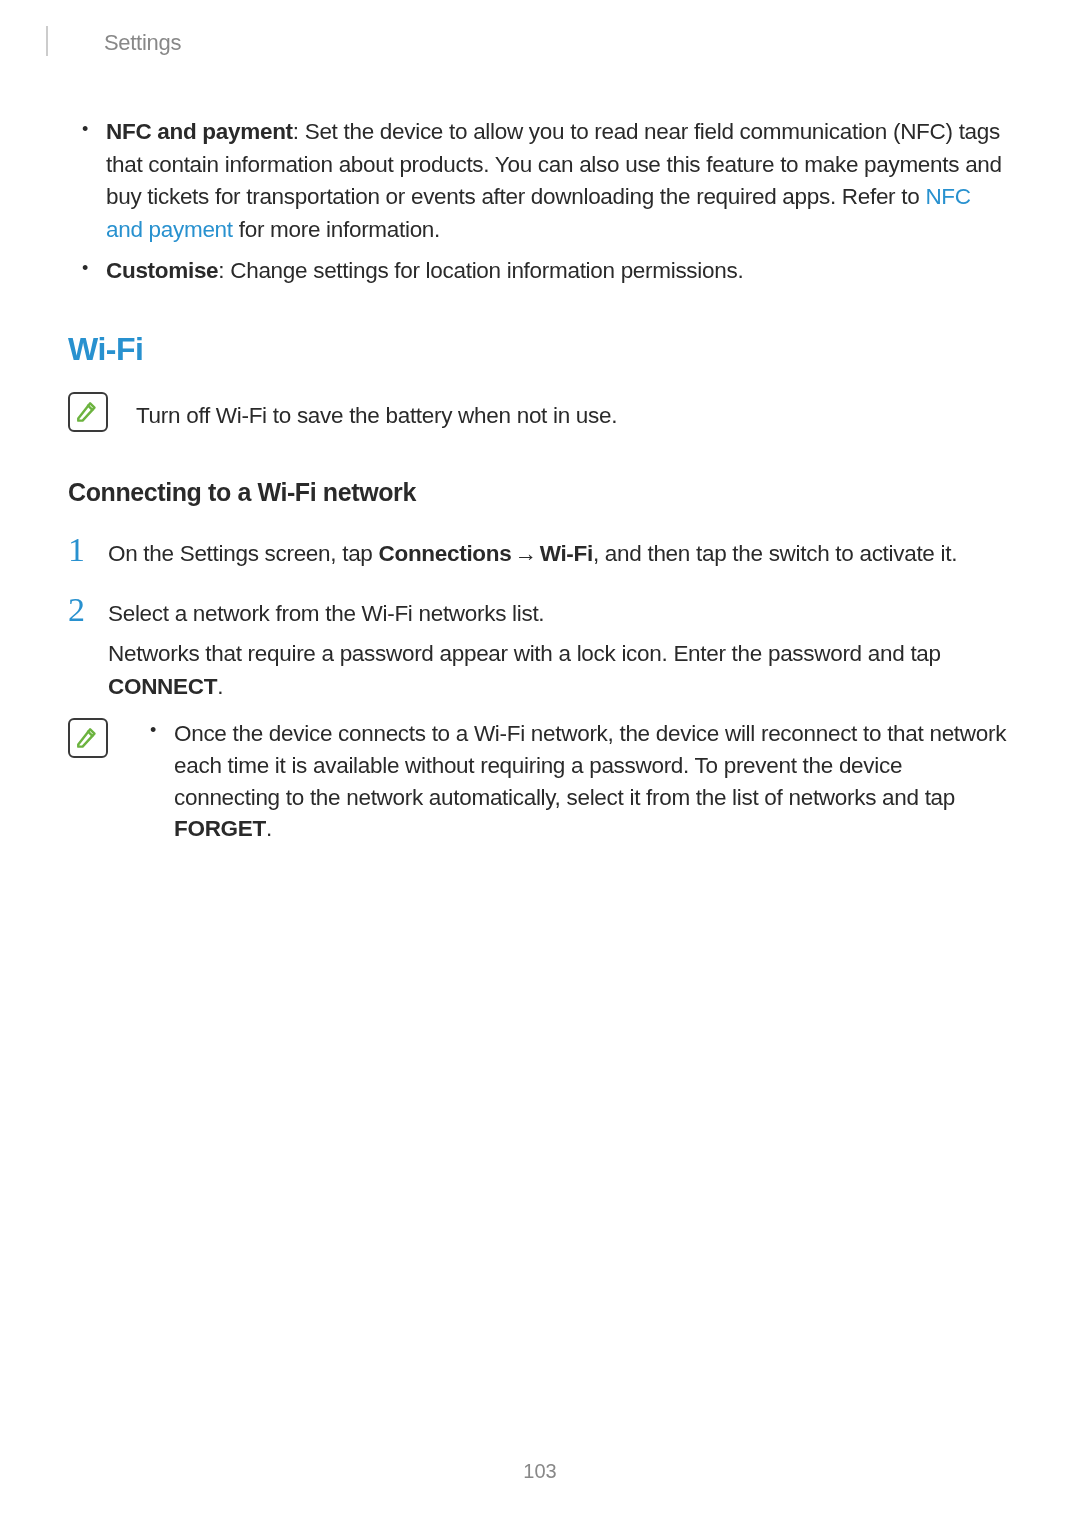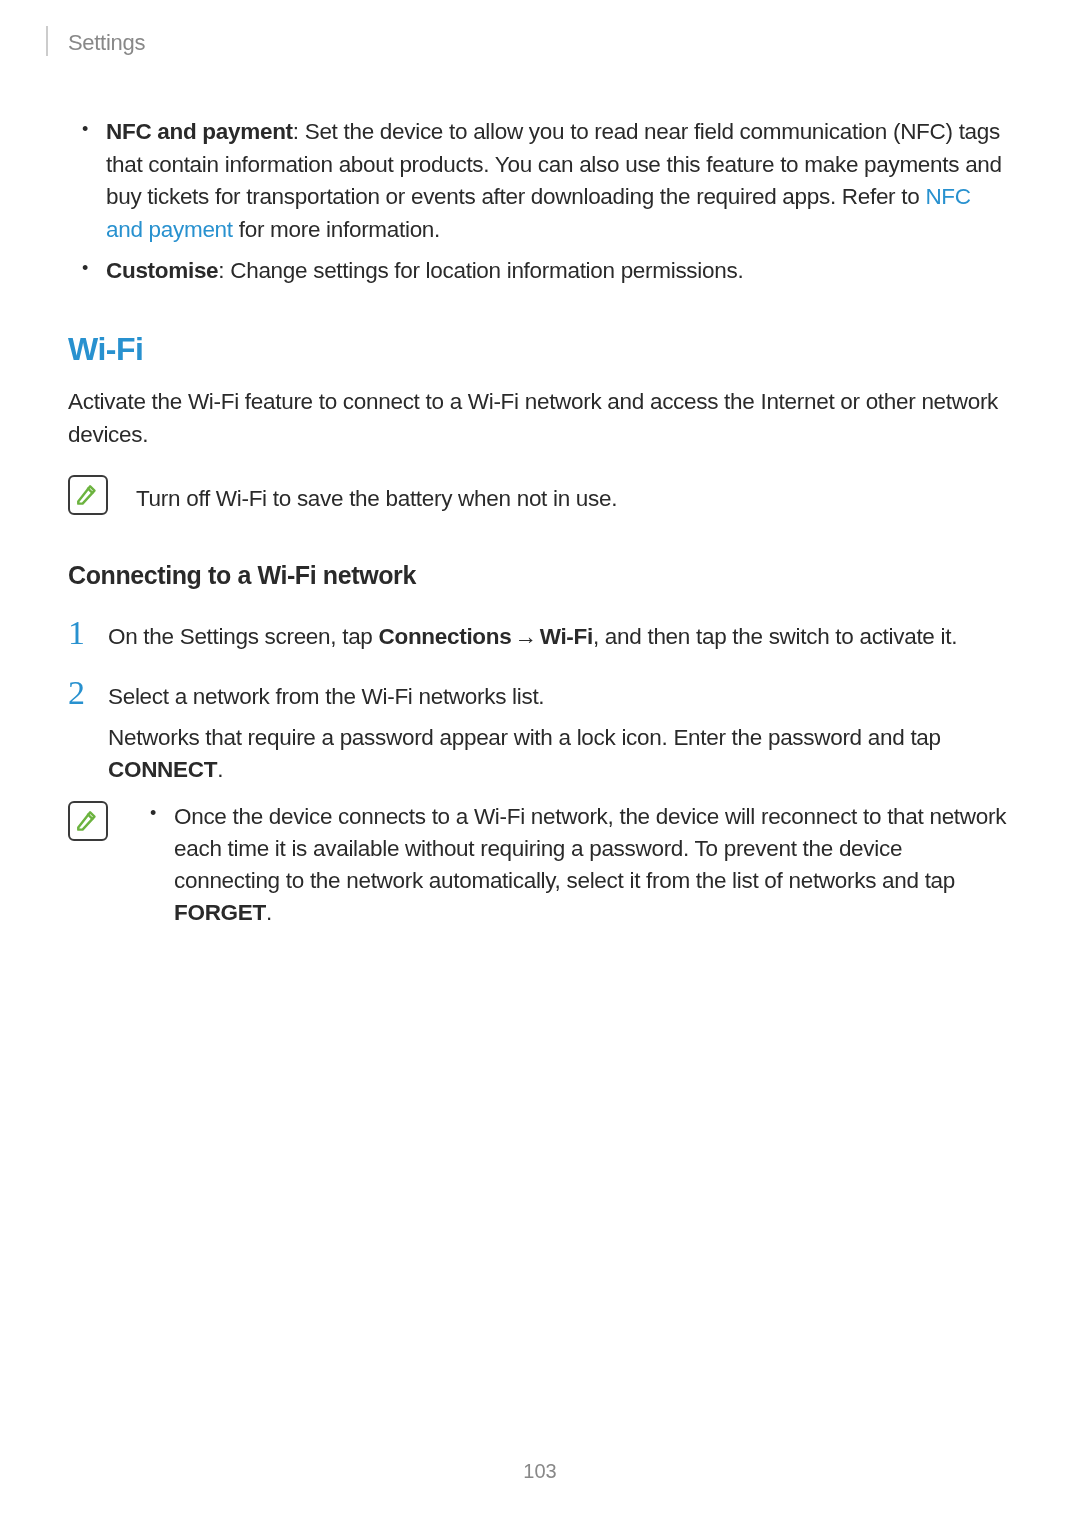--- a/index.html
+++ b/index.html
@@ -12,20 +12,21 @@
       height: 1527px;
       font-family: -apple-system, BlinkMacSystemFont, "Segoe UI", Arial, sans-serif;
       background: #ffffff;
       color: #2a2a2a;
       position: relative;
     }
     .header {
       padding: 30px 0 0 46px;
       display: flex;
       align-items: flex-start;
+      gap: 36px;
     }
     .header-line {
       border-left: 2px solid #ccc;
       height: 30px;
       margin-right: 20px;
       margin-top: -4px;
     }
     .breadcrumb {
       color: #888;
       font-size: 22px;
@@ -188,21 +189,20 @@
     <li>
       <span class="bold">NFC and payment</span><span>: Set the device to allow you to read near field communication (NFC) tags that contain information about products. You can also use this feature to make payments and buy tickets for transportation or events after downloading the required apps. Refer to </span><span class="link">NFC and payment</span><span> for more information.</span>
     </li>
     <li>
       <span class="bold">Customise</span><span>: Change settings for location information permissions.</span>
     </li>
   </ul>
 
   <h2 class="h-wifi">Wi-Fi</h2>
 
-  <p class="para">Activate the Wi-Fi feature to connect to a Wi-Fi network and access the Internet or other network devices.</p>
 
   <div class="note-row">
     <div class="note-icon">
       <svg viewBox="0 0 24 24" fill="none" stroke="#6cb33f" stroke-width="2.2" stroke-linecap="round" stroke-linejoin="round">
         <path d="M3 18 L14 4 L18 8 L7 20 L3 20 Z"></path>
         <path d="M12 6 L16 10"></path>
       </svg>
     </div>
     <div class="note-text">Turn off Wi-Fi to save the battery when not in use.</div>
   </div>

